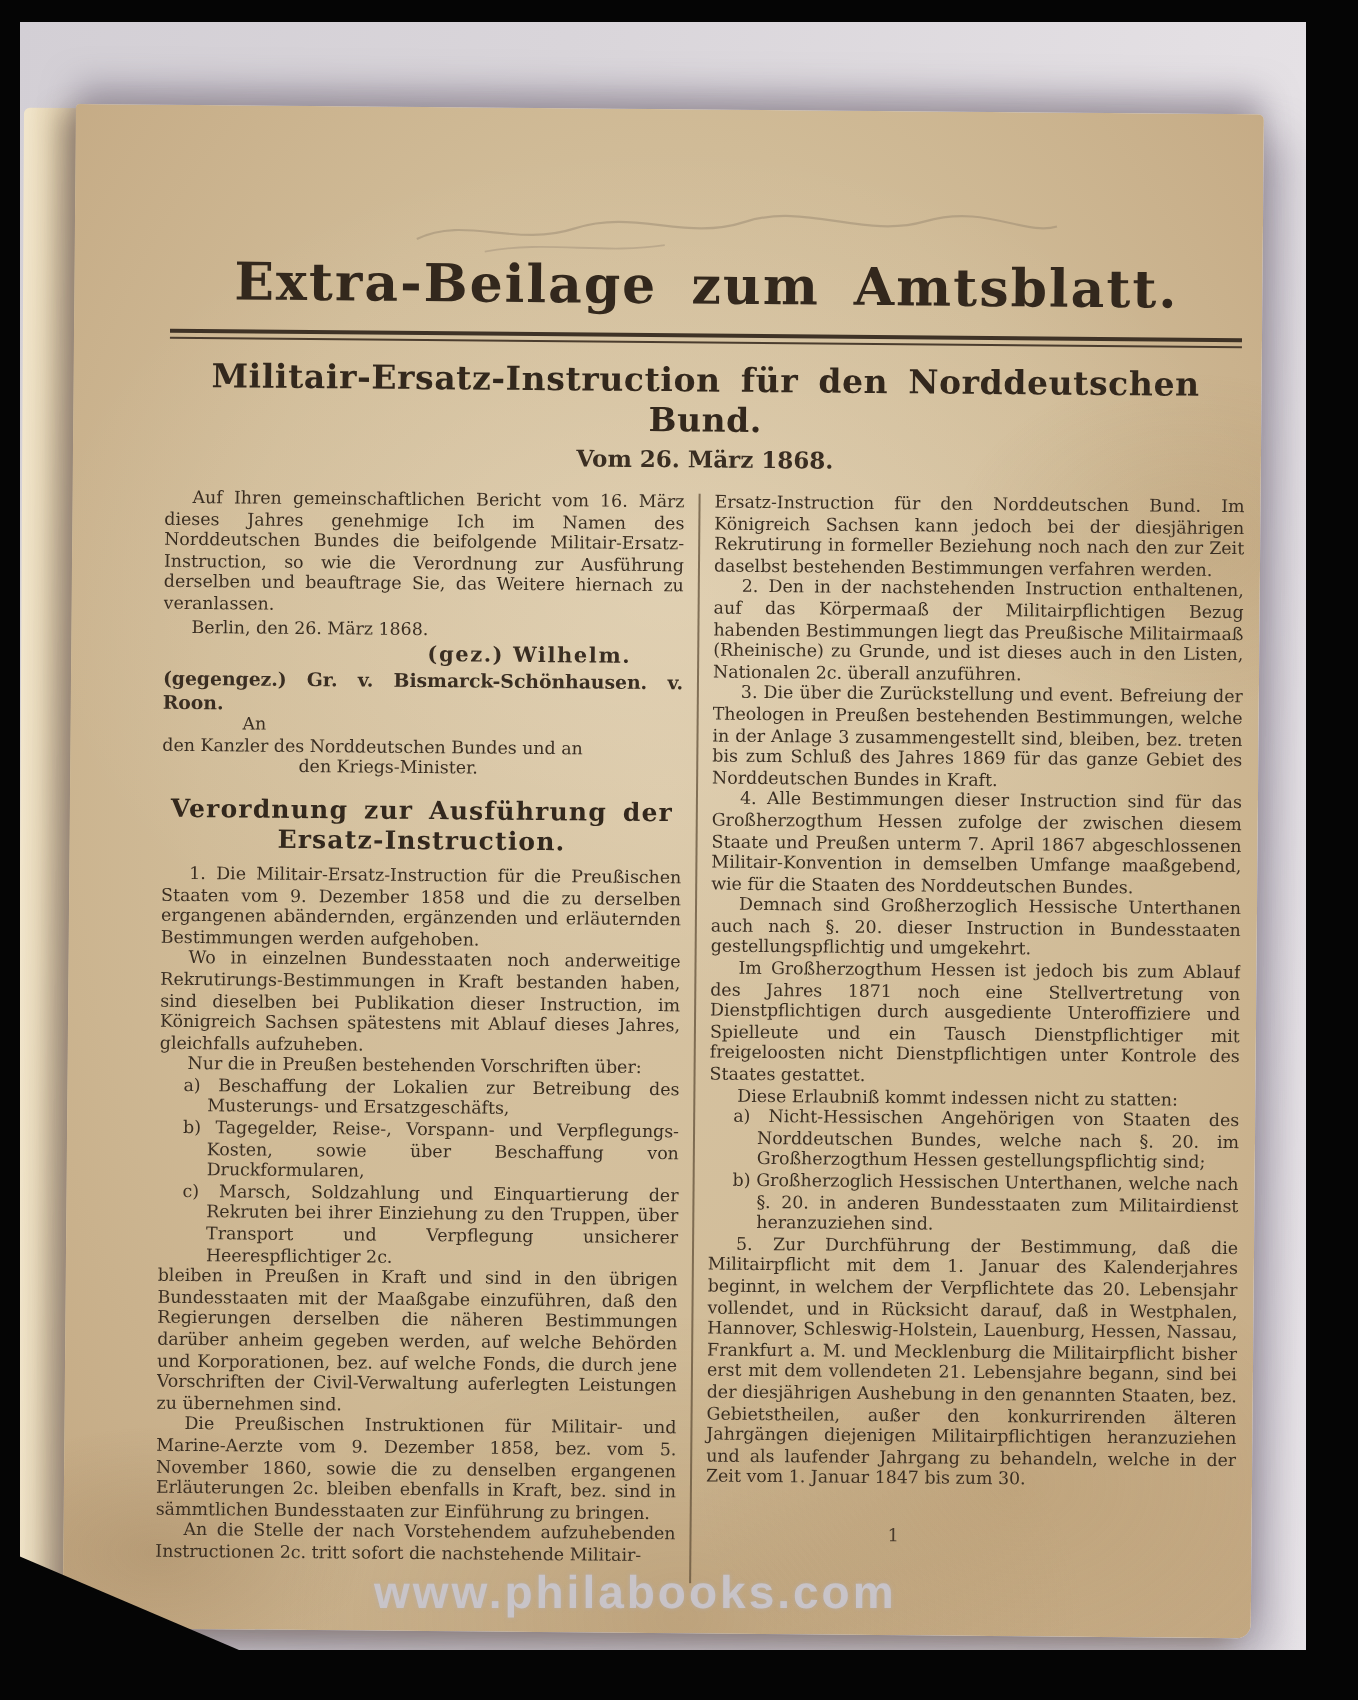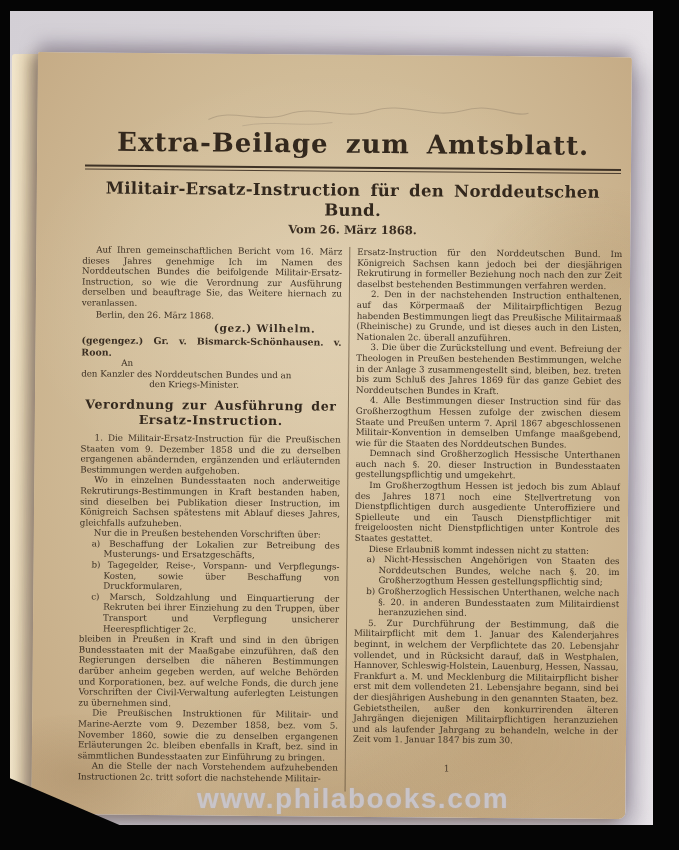--- a/index.html
+++ b/index.html
@@ -115,23 +115,23 @@
     position:absolute;left:0;top:774px;width:178px;height:76px;
     background:#050505;
     clip-path:polygon(0 0,0 100%,100% 100%);
     z-index:4;
   }
   .frame-top{position:absolute;left:0;top:0;width:679px;height:11px;background:#050505;z-index:4;}
   .frame-bottom{position:absolute;left:0;bottom:0;width:679px;height:25px;background:#050505;z-index:4;}
   .frame-left{position:absolute;left:0;top:0;width:10px;height:850px;background:#050505;z-index:4;}
   .frame-right{position:absolute;right:0;top:0;width:26px;height:850px;background:#050505;z-index:4;}
   .watermark{
-    position:absolute;left:197px;top:783px;
+    position:absolute;left:187px;top:783px;
     font-family:"Liberation Sans", sans-serif;
-    font-size:28px;font-weight:700;letter-spacing:1.5px;
+    font-size:23px;font-weight:700;letter-spacing:1.5px;
     color:rgba(201,197,204,.92);
     text-shadow:0 0 2px rgba(180,176,184,.6);
     z-index:6;white-space:nowrap;
   }
 </style>
 </head>
 <body>
 
 <div class="backdrop"></div>
 <div class="under-edge"></div>

